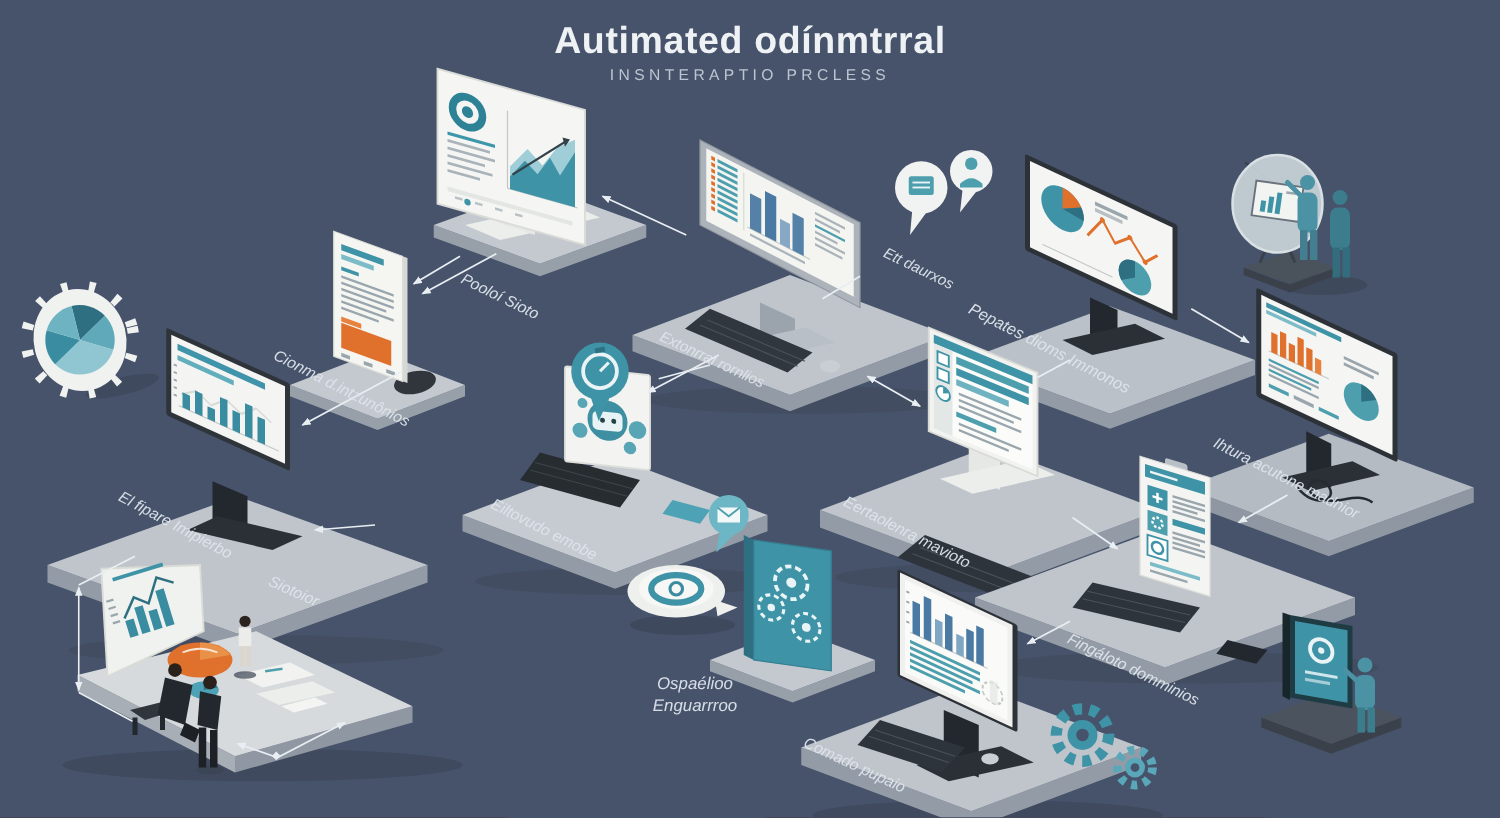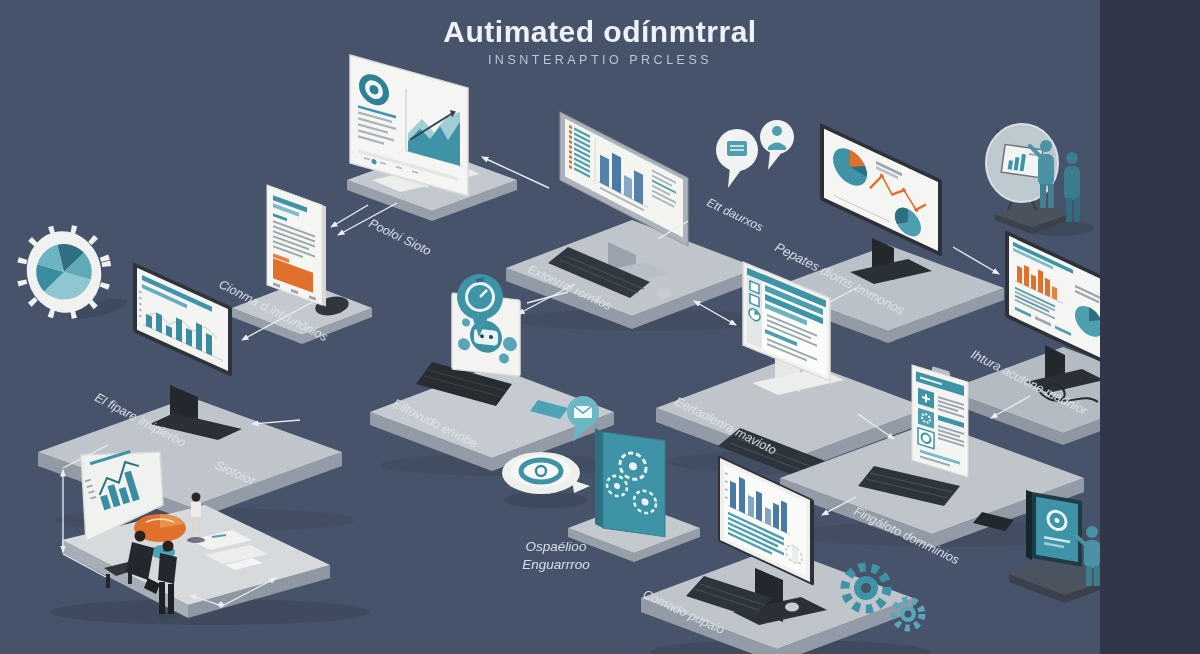--- a/index.html
+++ b/index.html
@@ -1,16 +1,16 @@
 <!DOCTYPE html>
 <html><head>
 <meta charset="utf-8">
 <style>
   html,body{margin:0;padding:0;background:#2f3748;}
-  #stage{position:relative;width:1100px;height:654px;overflow:hidden;background:#737373;
+  #stage{position:relative;width:1200px;height:654px;overflow:hidden;background:#737373;
          font-family:"Liberation Sans",sans-serif;}
   svg text{font-family:"Liberation Sans",sans-serif;}
   .lbl{fill:#DFE5EC;font-style:italic;opacity:.95;}
 </style>
 </head>
 <body>
 
 <div id="stage">
 <svg width="1200" height="654" viewBox="0 0 1200 654">
   <defs>

